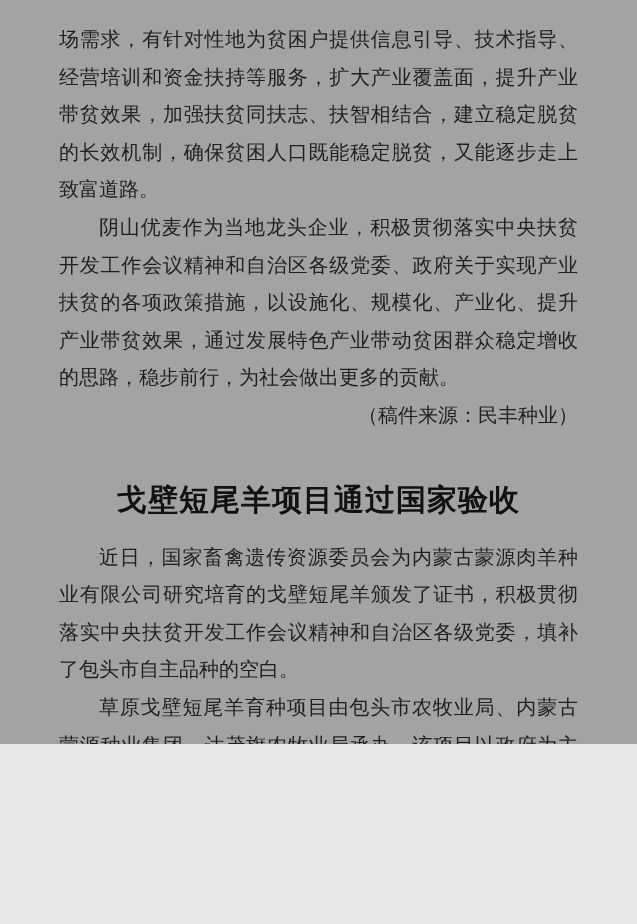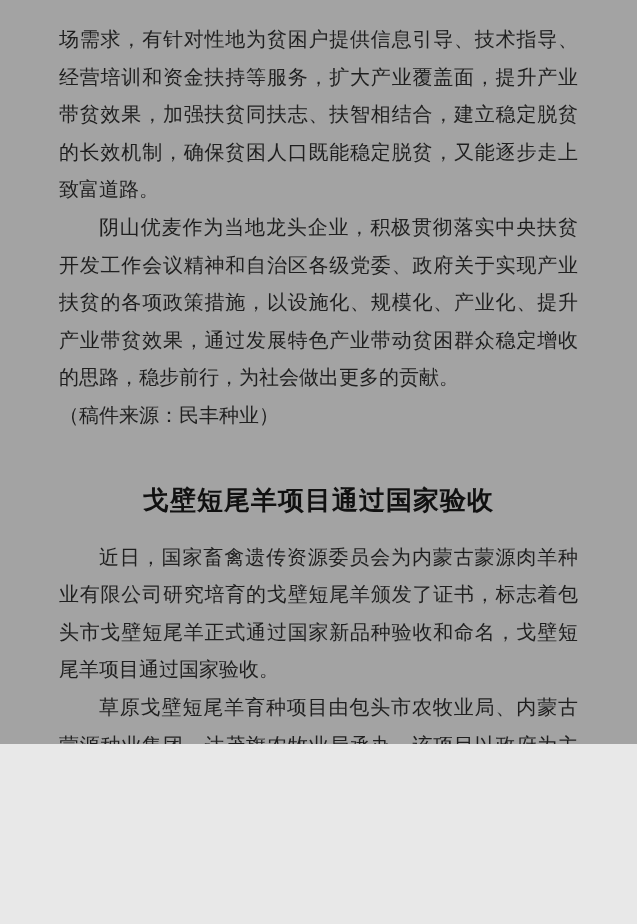--- a/index.html
+++ b/index.html
@@ -24,24 +24,25 @@
     font-size: 20px;
     line-height: 37.6px;
     text-align: justify;
     text-justify: inter-character;
     letter-spacing: 0px;
     color: #1f1f1f;
   }
   .para { margin: 0; }
   .para.indent { text-indent: 2em; }
   .source-line {
+    text-align: right;
     line-height: 37.6px;
   }
   .article-title {
-    font-size: 26px;
+    font-size: 30px;
     font-weight: bold;
     text-align: center;
     line-height: 48px;
     margin-top: 41px;
     margin-bottom: 15px;
     letter-spacing: 1px;
     text-indent: 0;
     color: #111111;
   }
   .page-footer {
@@ -63,20 +64,20 @@
   <div class="content">
 
     <p class="para">场需求，有针对性地为贫困户提供信息引导、技术指导、经营培训和资金扶持等服务，扩大产业覆盖面，提升产业带贫效果，加强扶贫同扶志、扶智相结合，建立稳定脱贫的长效机制，确保贫困人口既能稳定脱贫，又能逐步走上致富道路。</p>
 
     <p class="para indent">阴山优麦作为当地龙头企业，积极贯彻落实中央扶贫开发工作会议精神和自治区各级党委、政府关于实现产业扶贫的各项政策措施，以设施化、规模化、产业化、提升产业带贫效果，通过发展特色产业带动贫困群众稳定增收的思路，稳步前行，为社会做出更多的贡献。</p>
 
     <p class="para source-line">（稿件来源：民丰种业）</p>
 
     <h1 class="article-title">戈壁短尾羊项目通过国家验收</h1>
 
-    <p class="para indent">近日，国家畜禽遗传资源委员会为内蒙古蒙源肉羊种业有限公司研究培育的戈壁短尾羊颁发了证书，标志着包头市戈壁短尾羊正式通过国家新品种验收和命名，戈壁短尾羊项目通过国家验收。</p>
+    <p class="para indent">近日，国家畜禽遗传资源委员会为内蒙古蒙源肉羊种业有限公司研究培育的戈壁短尾羊颁发了证书，积极贯彻落实中央扶贫开发工作会议精神和自治区各级党委，填补了包头市自主品种的空白。</p>
 
     <p class="para indent">草原戈壁短尾羊育种项目由包头市农牧业局、内蒙古蒙源种业集团、达茂旗农牧业局承办。该项目以政府为主导、企业为主体，开创了企业自主育种先河，在育种工作甚至整个畜牧业发展上进行了全新的探索。戈壁短尾羊尾巴极短，其尾脂重减小，大大减少了饲草料的消耗。在载畜量不变的情况下，既减轻草场压力，又增加农牧民收入，对维护生态</p>
 
   </div>
 
   <div class="page-footer">- 3 -</div>
 </div>
 
 </body></html>

